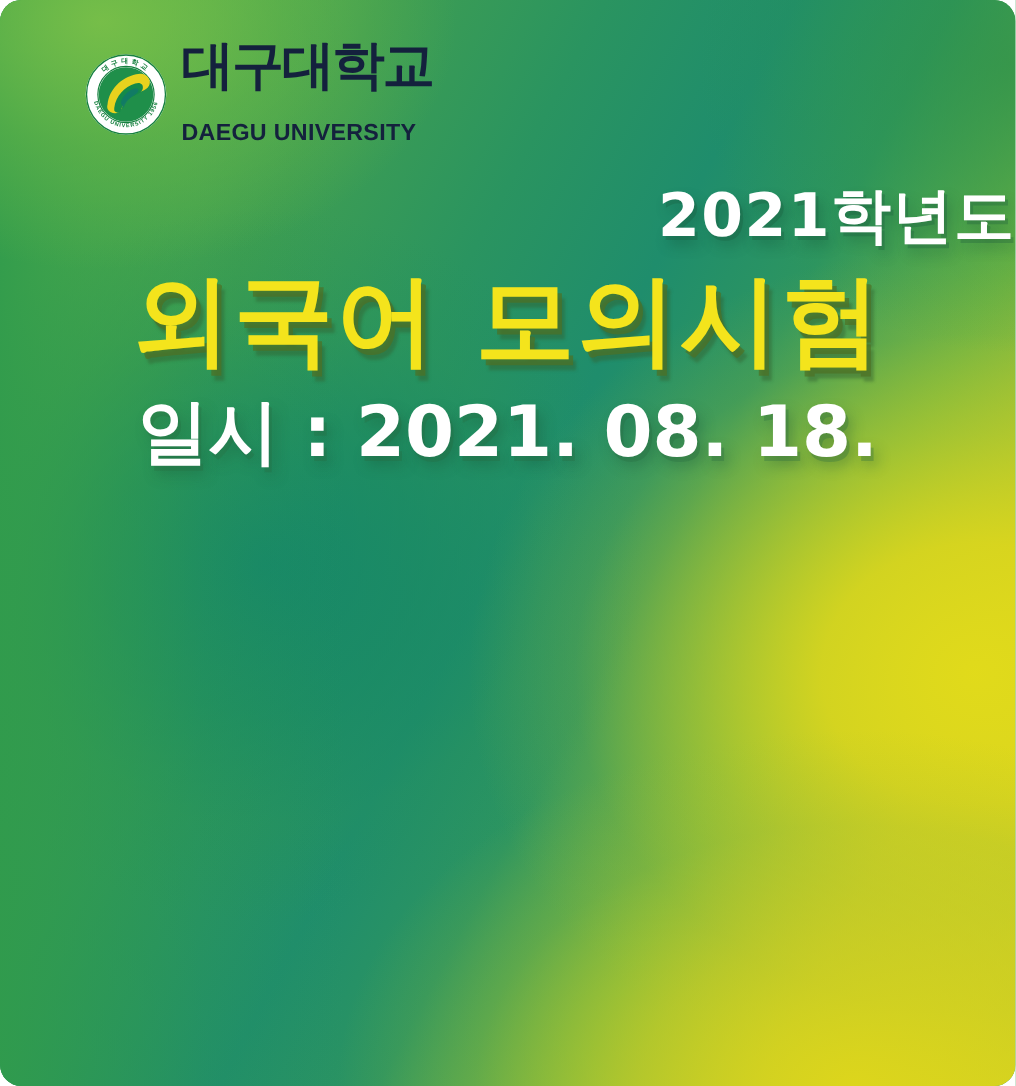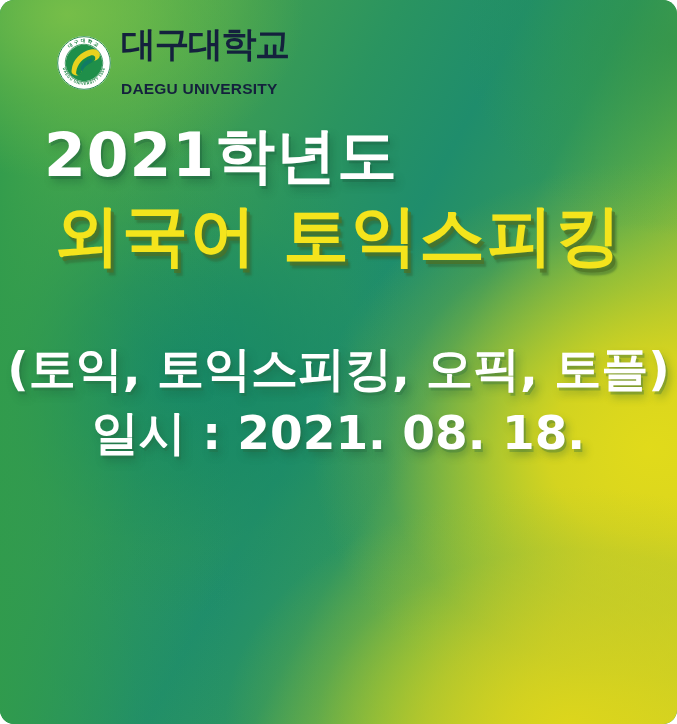--- a/index.html
+++ b/index.html
@@ -148,23 +148,23 @@
   }
   .line {
     text-align: center;
     white-space: nowrap;
     font-family: "DejaVu Sans", "Liberation Sans", sans-serif;
     font-weight: 700;
   }
 
   .line-year {
     color: #ffffff;
-    font-size: 60px;
+    font-size: 40px;
     letter-spacing: 1px;
-    text-align: left;
+    text-align: right;
     padding-left: 44px;
     line-height: 1.1;
     text-shadow:
       2px 3px 0 rgba(25,90,60,0.30),
       4px 6px 9px rgba(16,70,48,0.32);
   }
 
   .line-yellow {
     color: #f4e41c;
     font-size: 66px;
@@ -243,22 +243,21 @@
     <div class="logo-words">
       <div class="logo-ko">대구대학교</div>
       <div class="logo-en">DAEGU UNIVERSITY</div>
     </div>
   </div>
 
   <div class="headline-stack">
 
     <div class="line line-year">2021학년도</div>
 
-    <div class="line line-yellow line-subject">외국어  토익스피킹</div>
-
-
-    <div class="line line-white-sm line-tests">(토익, 토익스피킹, 오픽, 토플)</div>
+    <div class="line line-yellow line-subject">외국어  모의시험</div>
+
+
 
     <div class="line line-white-sm line-date">일시 : 2021. 08. 18.</div>
 
   </div>
 
 </div>
 
 </body></html>

